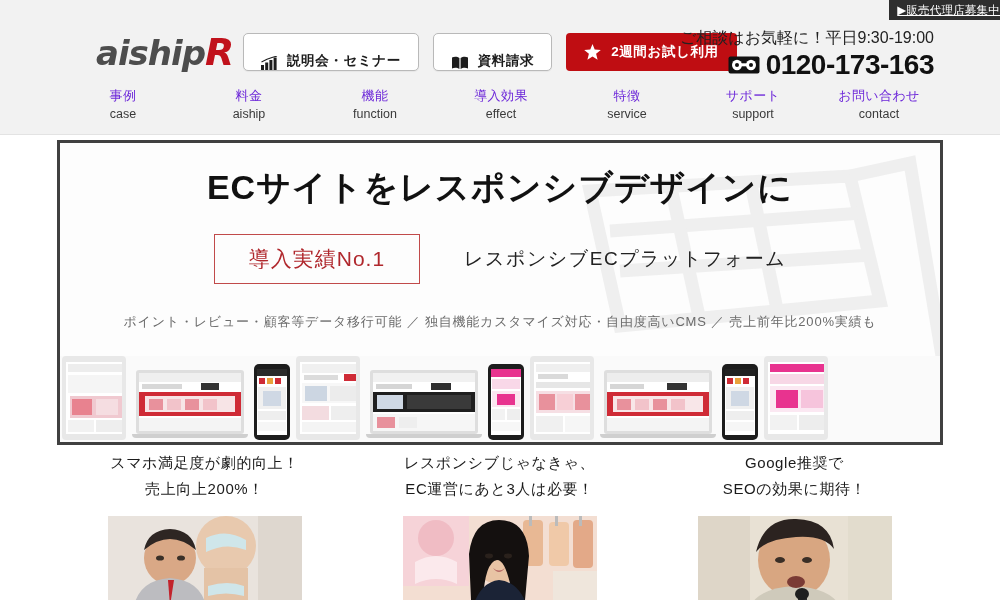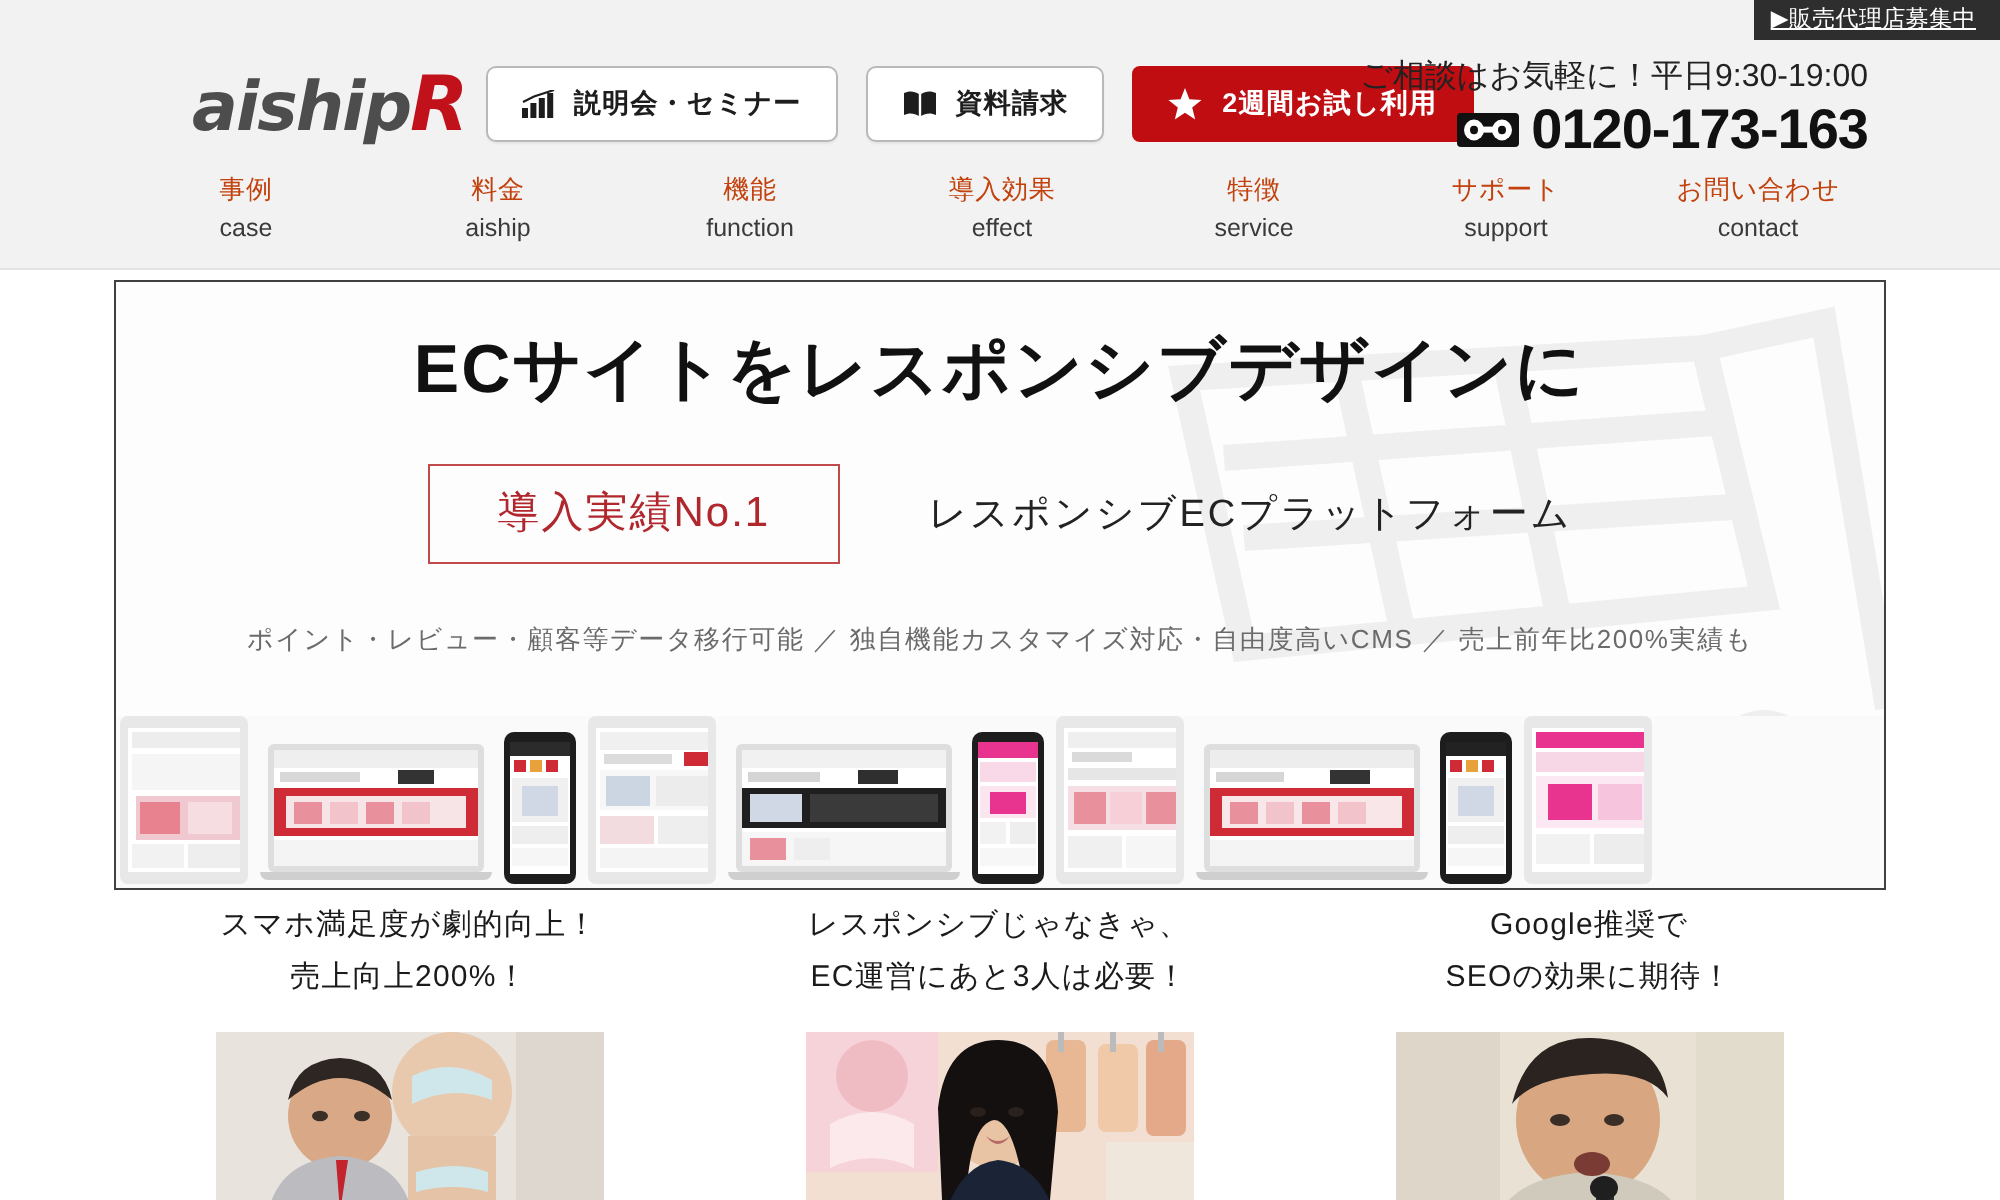--- a/index.html
+++ b/index.html
@@ -14,21 +14,21 @@
   .header {
     position:relative;
     width:1000px; height:135px;
     background:#f2f2f2;
     border-bottom:1px solid #e3e3e3;
   }
   .agency-banner {
     position:absolute; top:0; right:0;
     background:#2e2e2e; color:#fff;
     font-size:11.5px; line-height:20px;
-    padding:0 12px 0 8px; height:20px;
+    padding:0 0 0 8px; height:20px;
     white-space:nowrap; letter-spacing:.2px;
   }
   .agency-banner span { text-decoration:underline; }
 
   .tagline {
     position:absolute; left:57px; top:6px;
     font-size:11.5px; color:#2b2b2b; font-weight:bold;
     letter-spacing:.1px; white-space:nowrap;
   }
 
@@ -40,21 +40,21 @@
     user-select:none;
   }
   .logo .a-part { color:#4d4d4d;margin-left:36px; }
   .logo .r-part { color:#c1121c; font-size:38px; }
 
   .cta-row { position:absolute; left:243px; top:33px; display:flex; align-items:center; gap:0; }
 
   .btn-outline {
     height:38px; background:#fff;
     border:1px solid #b9b9b9; border-radius:5px;
-    display:flex; align-items:center; gap:9px;
+    display:flex; align-items:flex-end; gap:9px;
     padding:0 17px; margin-right:14px;
     font-size:13.5px; color:#1d1d1d; font-weight:bold;
     letter-spacing:.6px; white-space:nowrap;
     box-shadow:0 1px 1px rgba(0,0,0,.05);
     cursor:pointer;
   }
   .btn-red {
     height:38px; background:#bf0d12;
     border-radius:4px;
     display:flex; align-items:center; gap:10px;
@@ -78,29 +78,29 @@
   }
 
   
   .nav {
     position:absolute; left:0; top:86px; width:1000px;
     display:flex; justify-content:flex-start; padding-left:60px;
   }
   .nav-item {
     width:126px; text-align:center; cursor:pointer; user-select:none;
   }
-  .nav-ja { font-size:13px; color:#c2410c; line-height:19px; letter-spacing:.4px;font-family:Liberation Mono, monospace; }
+  .nav-ja { font-size:13px; color:#6d28d9; line-height:19px; letter-spacing:.4px; }
   .nav-en { font-size:12.5px; color:#3a3a3a; line-height:19px; font-weight:400; }
 
   
   .hero {
     position:absolute; left:57px; top:140px;
     width:886px; height:305px;
     background:#fdfdfd;
-    border:1px solid #404040;
+    border:3px solid #404040;
     overflow:hidden;
     padding-left:20px;
   }
   
   .hero-art {
     position:absolute; right:-30px; top:8px; width:420px; height:270px;
     opacity:.5; pointer-events:none;
   }
   .hero-title {
     position:absolute; top:22px; left:0; width:100%;

